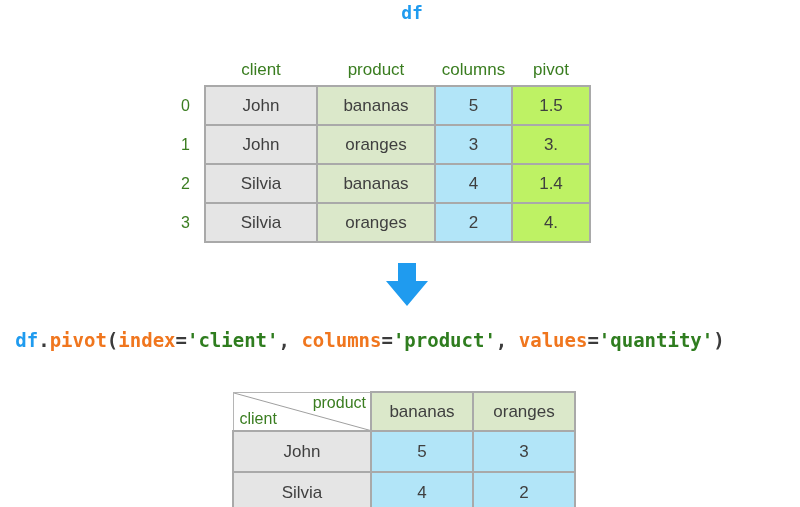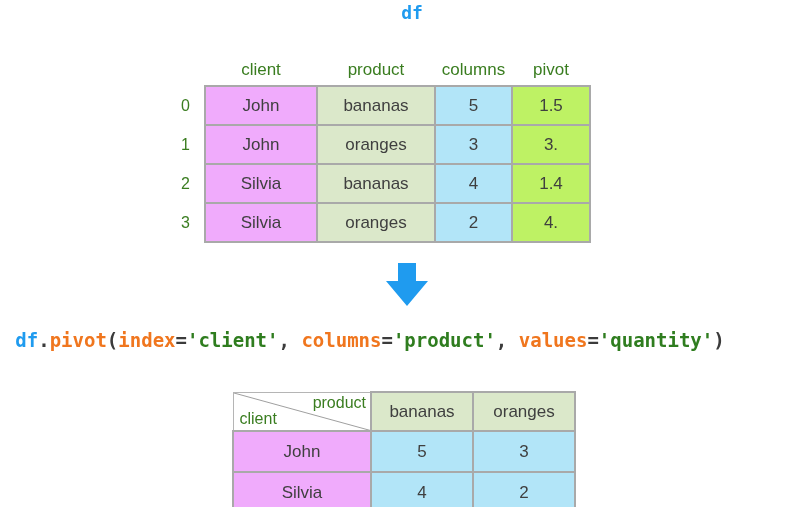--- a/index.html
+++ b/index.html
@@ -17,21 +17,21 @@
   .df-table{position:absolute;left:167px;top:37px;}
   .df-table th{
     border:none;background:none;color:#3a7d20;font-weight:normal;
     font-size:17px;height:30px;padding:0;text-align:center;
   }
   .df-table td{
     border:2px solid #a9a9a9;font-size:17px;text-align:center;
     padding:0;height:37px;
   }
   .df-table td.idx{border:none;background:none;color:#3a7d20;font-size:16px;}
-  .tan{background:#f0abfc;}
+  .tan{background:#e5e5e5;}
   .grn{background:#dbe8ca;}
   .blu{background:#b2e5f8;}
   .pal{background:#bef264;}
   
   .arrow{position:absolute;left:386px;top:263px;width:42px;height:43px;}
   
   .code-line{
     position:absolute;left:0;top:329px;width:740px;text-align:center;
     font-family:"DejaVu Sans Mono","Liberation Mono",monospace;
     font-size:19px;font-weight:bold;white-space:pre;color:#3b3b3b;

